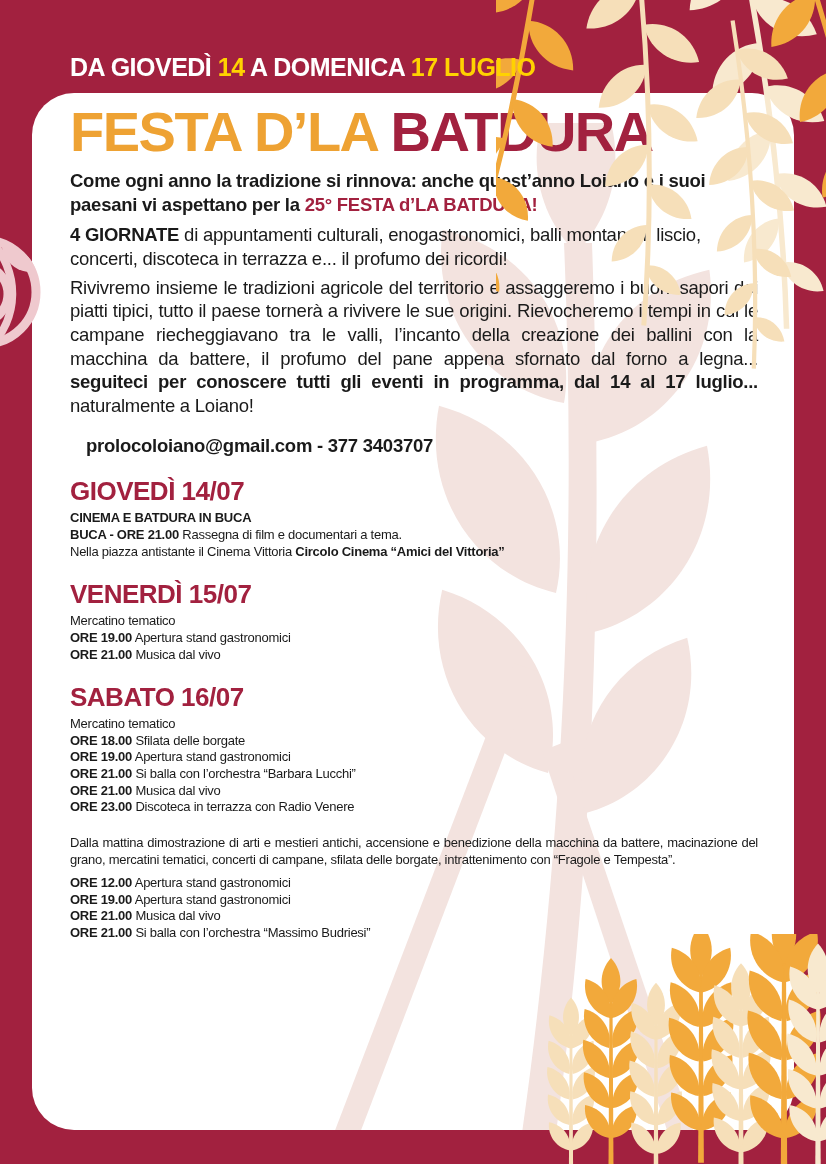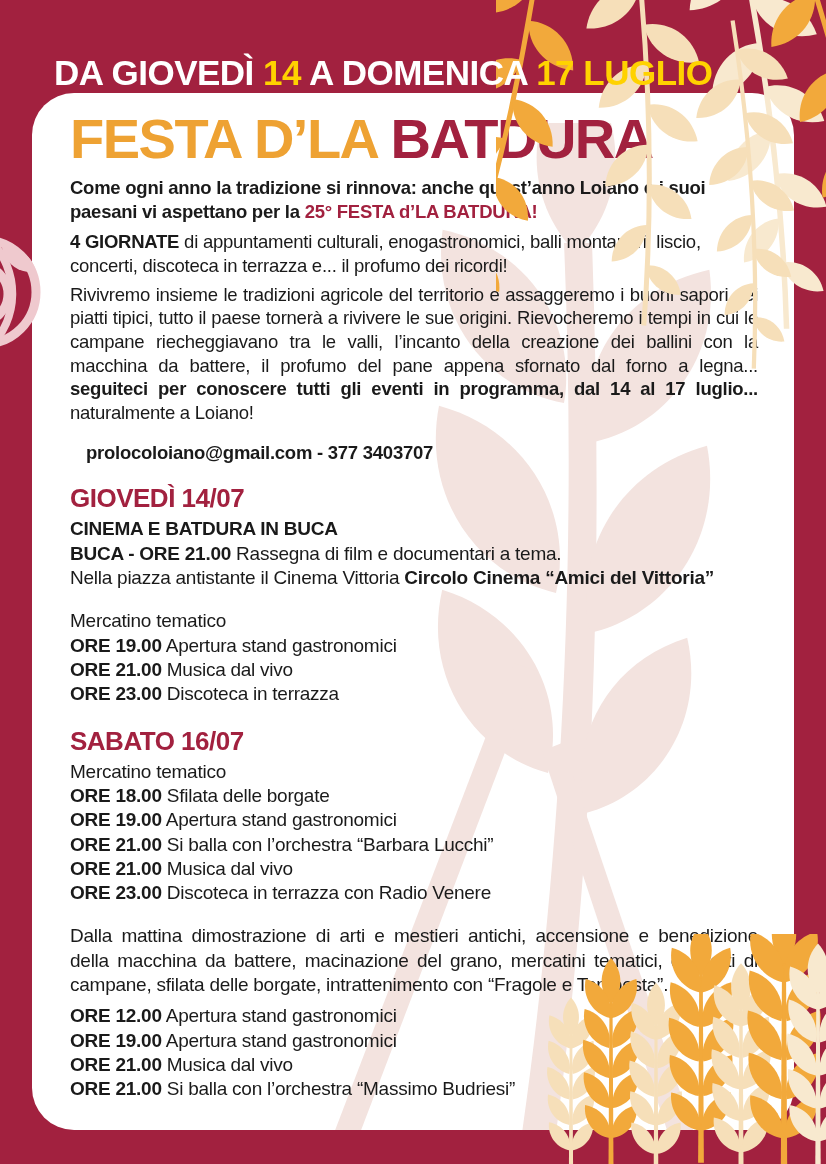--- a/index.html
+++ b/index.html
@@ -12,39 +12,39 @@
     --c-wheat-cream-light:#F8E9CF;
     --c-watermark-pink:#F3E3DF;
     --c-emblem-pink:#EFC9CE;
     --c-text-black:#1A1A1A;
   }
   html,body{margin:0;padding:0;}
   body{width:826px;height:1164px;font-family:"Liberation Sans", sans-serif;}
   .poster{position:relative;width:826px;height:1164px;overflow:hidden;
           background:var(--c-background);}
   
-  .banner{position:absolute;left:54px;top:53px;z-index:4;
-          font-size:35px;font-weight:700;letter-spacing:-0.5px;color:#fff;white-space:nowrap;}
+  .banner{position:absolute;left:70px;top:53px;z-index:4;
+          font-size:25px;font-weight:700;letter-spacing:-0.5px;color:#fff;white-space:nowrap;}
   .banner .yel{color:var(--c-banner-yellow);}
   
   .card{position:absolute;left:32px;top:93px;width:762px;height:1037px;
         background:#fff;border-radius:42px;overflow:hidden;z-index:1;}
-  .card .content{position:relative;z-index:1;padding:16px 36px 0 38px;color:var(--c-text-black);}
+  .card .content{position:relative;z-index:1;padding:9px 36px 0 38px;color:var(--c-text-black);}
   .title{margin:2px 0 0;font-size:56px;font-weight:700;letter-spacing:-1.5px;line-height:1.0;white-space:nowrap;}
   .title .t-orange{color:var(--c-title-orange);}
   .title .t-red{color:var(--c-accent-red);}
   .lead{margin:9px 0 0;font-size:18.5px;font-weight:700;line-height:1.28;letter-spacing:-0.25px;}
   .lead .red{color:var(--c-accent-red);}
   .body-p{margin:7px 0 0;font-size:18.5px;line-height:1.28;letter-spacing:-0.25px;}
   .just{text-align:justify;margin-top:5px;}
   .contact{margin:16px;font-weight:bold;}
   .day{margin-top:19px;}
   .day-h{margin:0 0 3px;font-size:26px;font-weight:700;letter-spacing:-0.5px;
          color:var(--c-accent-red);}
-  .line{margin:0;font-size:19px;line-height:1.28;letter-spacing:-0.25px;}
+  .line{margin:0;font-size:13px;line-height:1.28;letter-spacing:-0.25px;}
   .day-para{margin:0 0 7px;text-align:justify;}
   strong{font-weight:700;}
   
   .top-leaves{position:absolute;top:0;right:0;width:330px;height:380px;z-index:3;pointer-events:none;}
   .bottom-wheat{position:absolute;bottom:0;right:0;width:300px;height:230px;z-index:3;pointer-events:none;}
   .left-emblem{position:absolute;left:0;top:230px;width:52px;height:130px;z-index:2;pointer-events:none;}
   .wm{position:absolute;right:-30px;top:30px;width:560px;height:1010px;z-index:0;pointer-events:none;}
 </style>
 </head>
 <body>
@@ -128,24 +128,24 @@
       <p class="body-p contact">prolocoloiano@gmail.com - 377 3403707</p>
 
       <div id="schedule">
           <section class="day">
             <h2 class="day-h">GIOVEDÌ 14/07</h2>
             <p class="line"><strong>CINEMA E BATDURA IN BUCA</strong></p>
             <p class="line"><strong>BUCA - ORE 21.00</strong><span> Rassegna di film e documentari a tema.</span></p>
             <p class="line"><span>Nella piazza antistante il Cinema Vittoria </span><strong>Circolo Cinema “Amici del Vittoria”</strong></p>
           </section>
           <section class="day">
+            <h2 class="day-h">VENERDÌ 15/07</h2>
             <p class="line"><span>Mercatino tematico</span></p>
             <p class="line"><strong>ORE 19.00</strong><span> Apertura stand gastronomici</span></p>
             <p class="line"><strong>ORE 21.00</strong><span> Musica dal vivo</span></p>
-            <p class="line"><strong>ORE 23.00</strong><span> Discoteca in terrazza</span></p>
           </section>
           <section class="day">
             <h2 class="day-h">SABATO 16/07</h2>
             <p class="line"><span>Mercatino tematico</span></p>
             <p class="line"><strong>ORE 18.00</strong><span> Sfilata delle borgate</span></p>
             <p class="line"><strong>ORE 19.00</strong><span> Apertura stand gastronomici</span></p>
             <p class="line"><strong>ORE 21.00</strong><span> Si balla con l’orchestra “Barbara Lucchi”</span></p>
             <p class="line"><strong>ORE 21.00</strong><span> Musica dal vivo</span></p>
             <p class="line"><strong>ORE 23.00</strong><span> Discoteca in terrazza con Radio Venere</span></p>
           </section>

